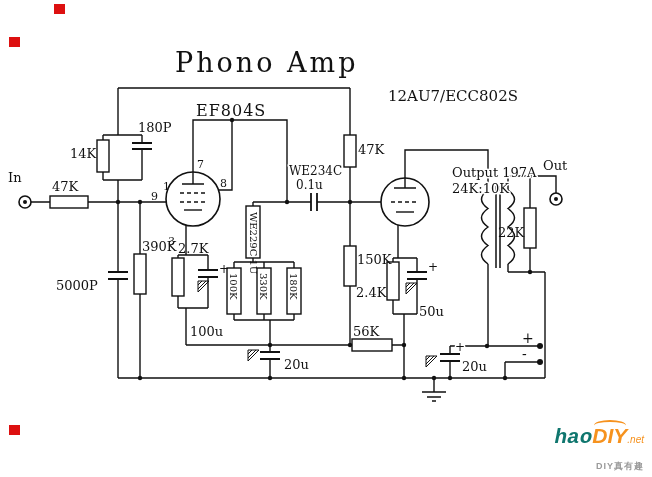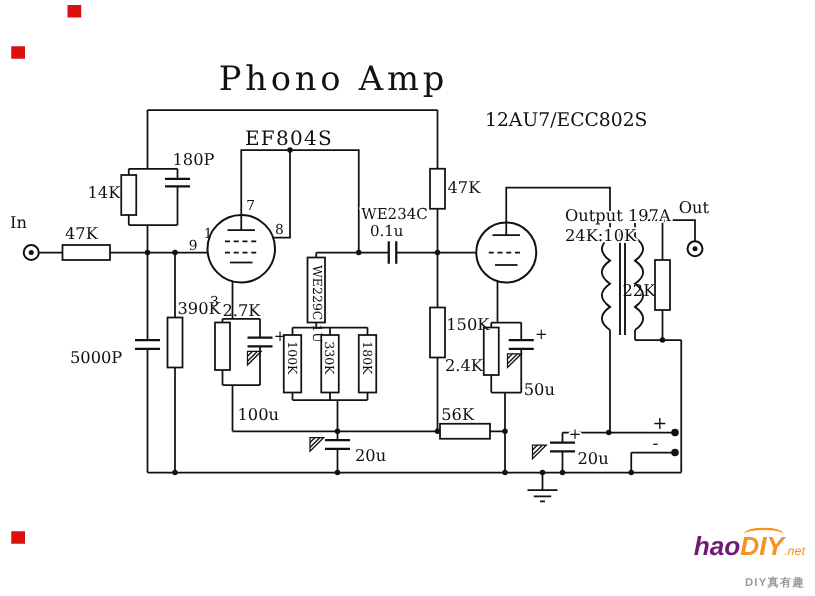--- a/index.html
+++ b/index.html
@@ -4,21 +4,21 @@
 <style>
   html,body{margin:0;padding:0;background:#fff;}
   .stage{position:relative;width:652px;height:477px;background:#ffffff;overflow:hidden;
          font-family:"DejaVu Serif", serif;}
   svg{position:absolute;left:0;top:0;}
   svg text{fill:#111;font-family:"DejaVu Serif", serif;}
   .halo{stroke:#fff;stroke-width:3px;paint-order:stroke;stroke-linejoin:round;}
   .logo{position:absolute;right:8px;bottom:6px;text-align:right;
         font-family:"Liberation Sans", sans-serif;line-height:1;}
   .logo-main{position:relative;font-style:italic;font-weight:bold;font-size:21px;}
-  .logo-main .hao{color:#701a75;}
+  .logo-main .hao{color:#0f766e;font-family:Liberation Mono, monospace;}
   .logo-main .diy{color:#f6921e;font-style:italic;}
   .logo-main .net{color:#f6921e;font-size:10px;font-weight:normal;}
   .swoosh{position:absolute;left:40px;top:-5px;width:32px;height:9px;
           border-top:2px solid #f6921e;border-radius:50%;}
   .tagline{margin-top:14px;font-size:9px;color:#9a9a9a;letter-spacing:1px;font-weight:bold;}
   .marker{position:absolute;width:11px;height:10px;}
 </style>
 </head>
 <body>
 

